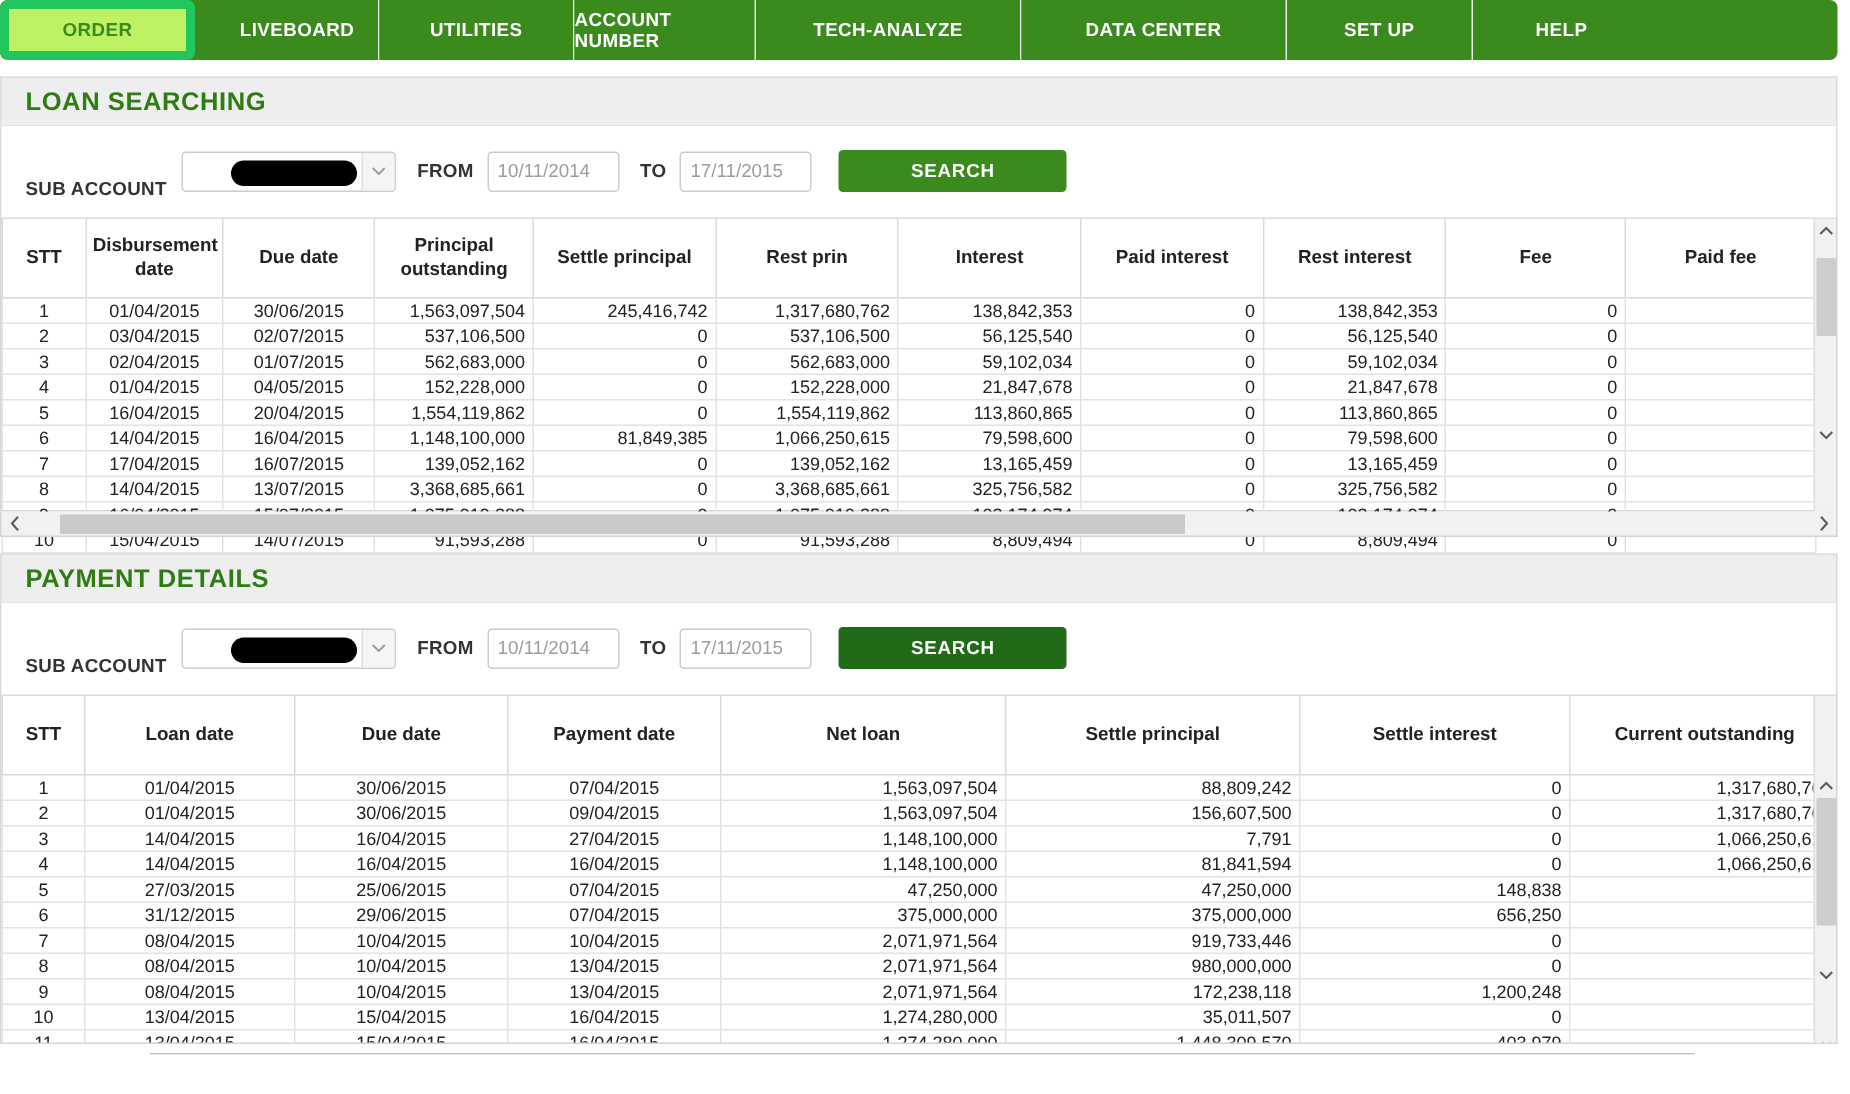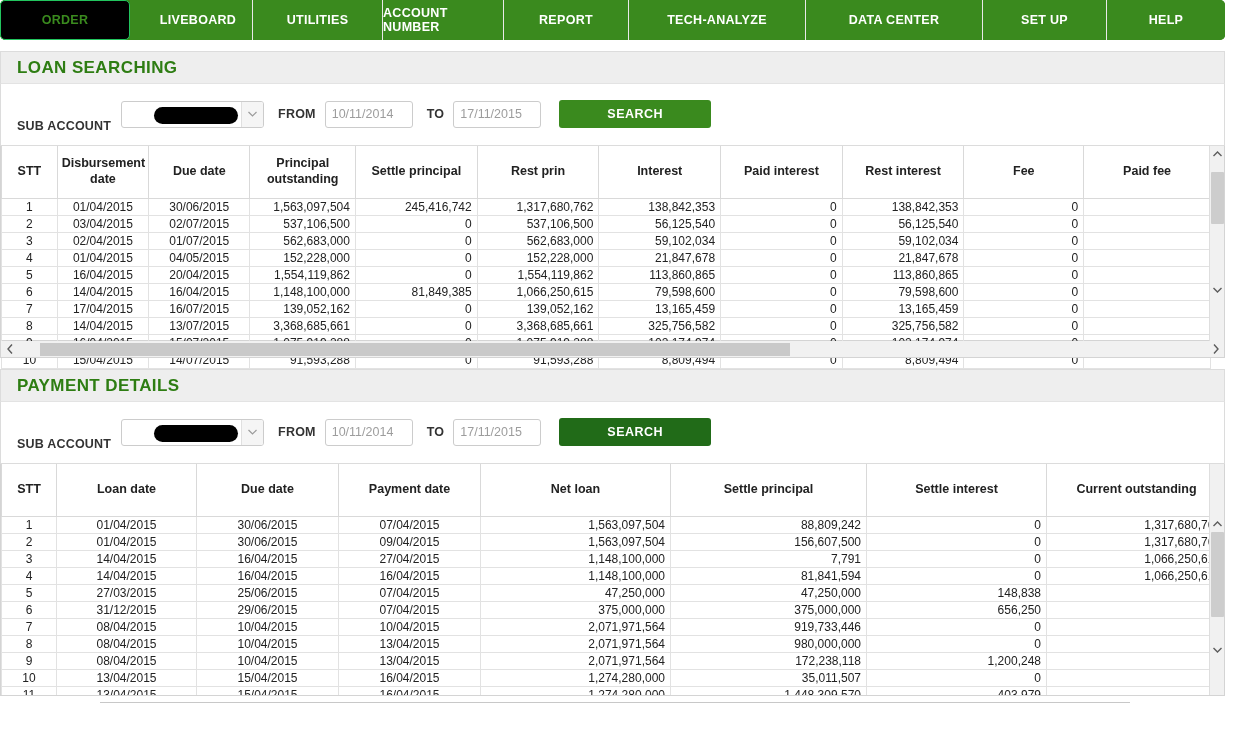--- a/index.html
+++ b/index.html
@@ -30,23 +30,23 @@
     display: flex;
     align-items: center;
     justify-content: center;
     border-right: 1px solid #e9e9e9;
     cursor: pointer;
     text-transform: uppercase;
     height: 40px;
   }
   .nav-tab:last-child { border-right: none; }
   .nav-tab.active {
-    background: #000000;
+    background: #bef264;
     color: #3a8a1e;
-    border: 1px solid #22c55e;
+    border: 6px solid #22c55e;
     border-radius: 5px;
     height: 40px;
     justify-content: center;
   }
   .nav-wrap {
     background: #3a8a1e;
     border-radius: 5px;
     height: 40px;
     width: 1225px;
     overflow: hidden;
@@ -256,23 +256,20 @@
         <span>ORDER</span>
       </div>
       <div class="nav-tab" style="width: 123px; padding-left: 14px;">
         <span>LIVEBOARD</span>
       </div>
       <div class="nav-tab" style="width: 130px;">
         <span>UTILITIES</span>
       </div>
       <div class="nav-tab" style="width: 121px;">
         <span>ACCOUNT NUMBER</span>
-      </div>
-      <div class="nav-tab" style="width: 125px;">
-        <span>REPORT</span>
       </div>
       <div class="nav-tab" style="width: 177px;">
         <span>TECH-ANALYZE</span>
       </div>
       <div class="nav-tab" style="width: 177px;">
         <span>DATA CENTER</span>
       </div>
       <div class="nav-tab" style="width: 124px; justify-content: center;">
         <span>SET UP</span>
       </div>

